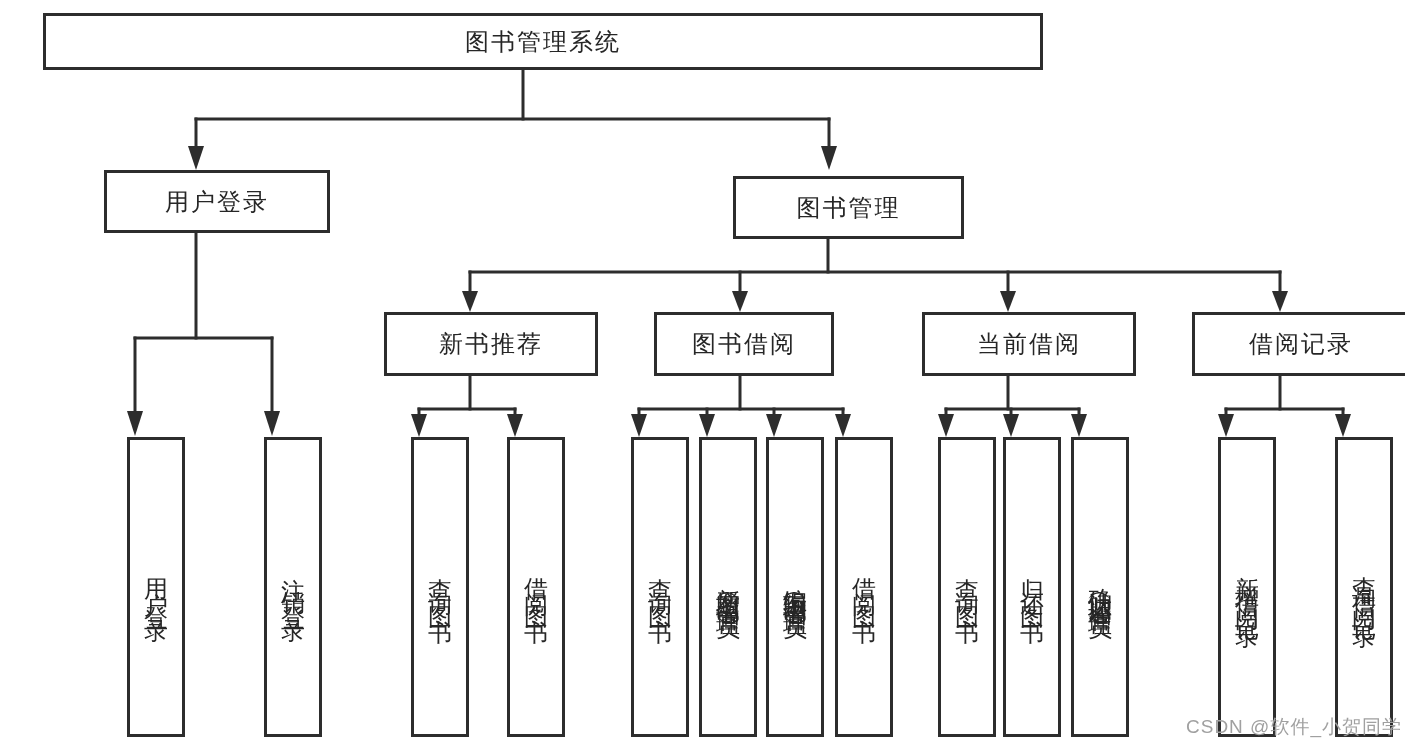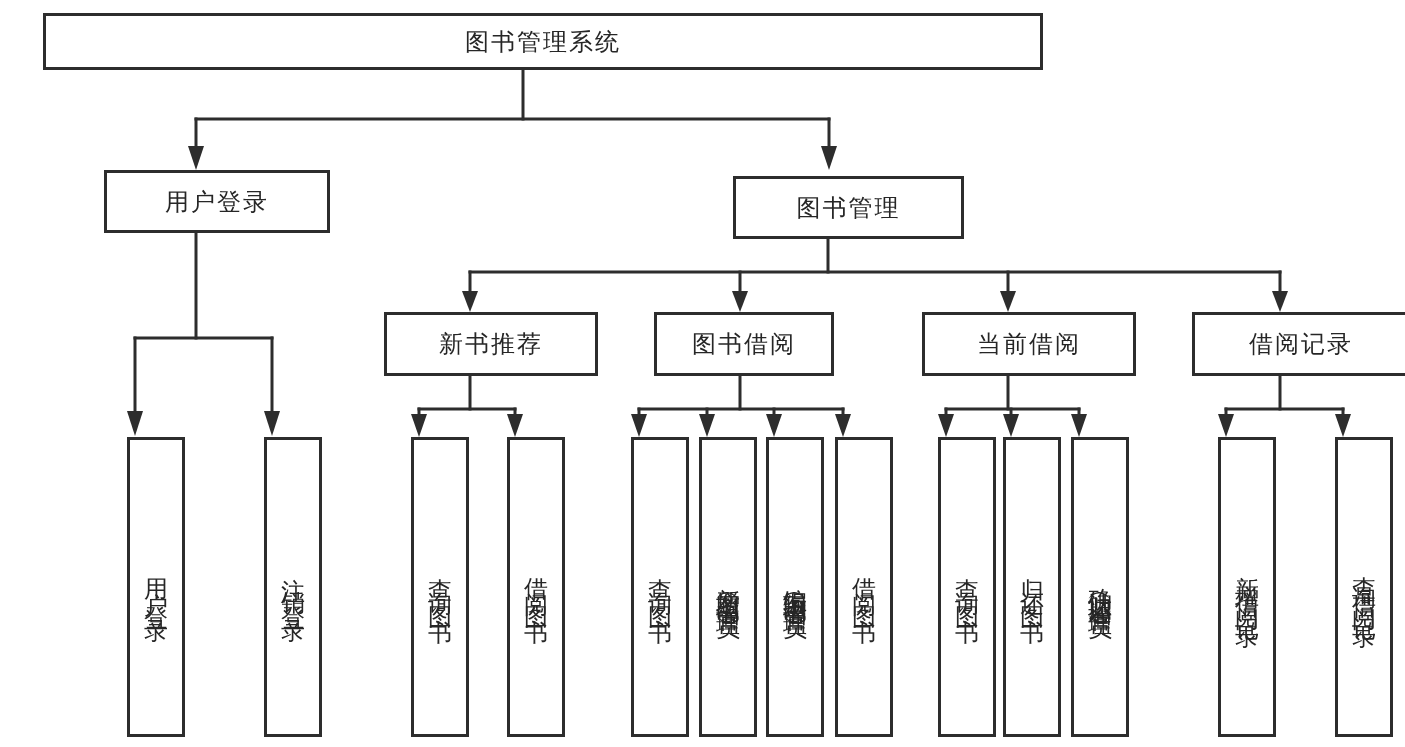--- a/index.html
+++ b/index.html
@@ -200,14 +200,15 @@
     <span>确认归还（管理员）</span>
   </div>
 
   <div class="box v medium" style="left:1197px; top:437px; width:58px; height:300px;">
     <span>新增借阅记录</span>
   </div>
   <div class="box v medium" style="left:1314px; top:437px; width:58px; height:300px;">
     <span>查询借阅记录</span>
   </div>
 
+  <div class="watermark">CSDN @软件_小贺同学</div>
 
 </div>
 
 </body></html>

